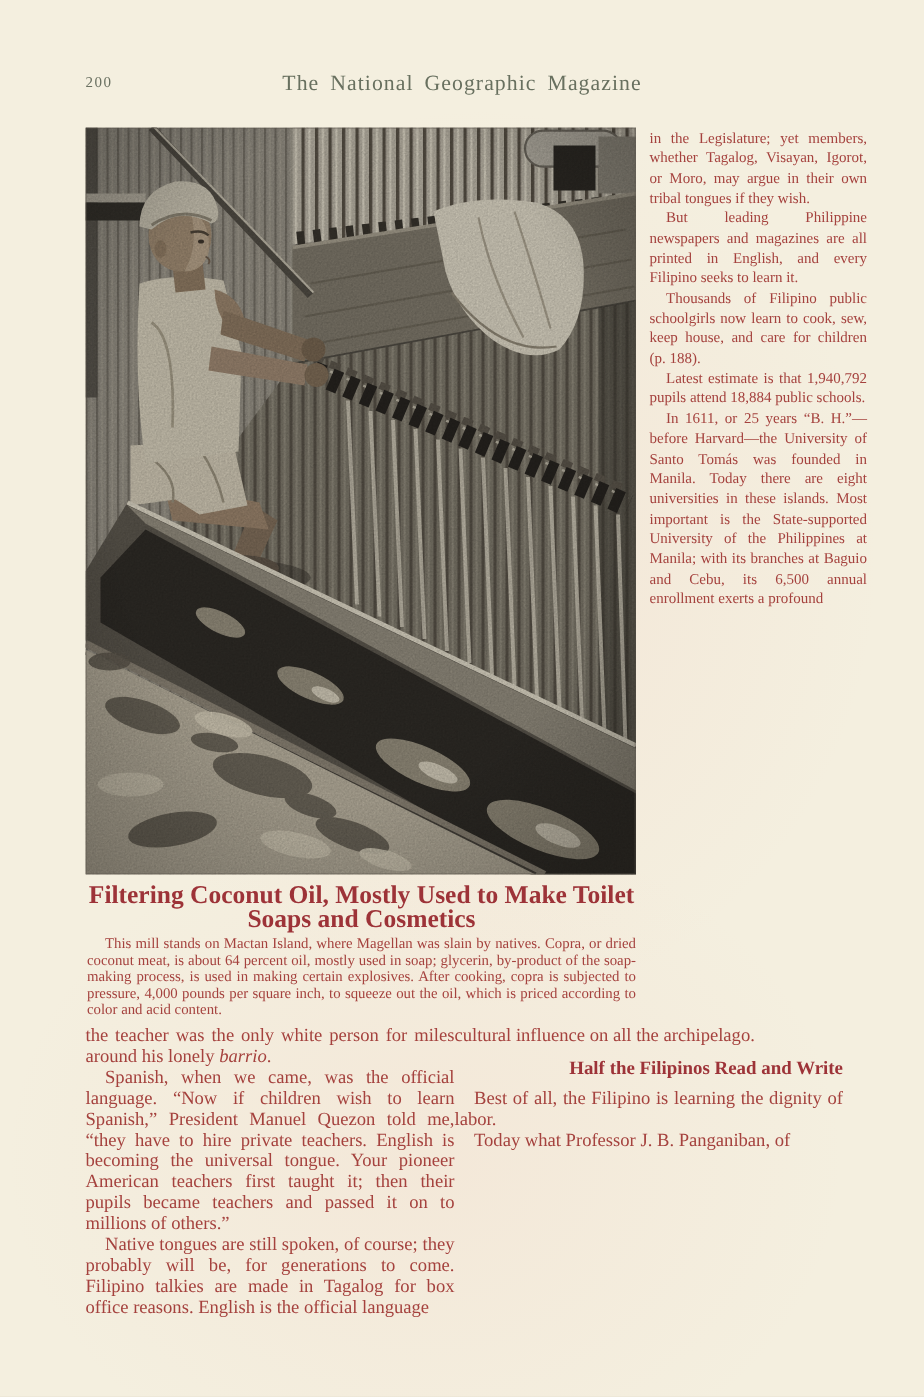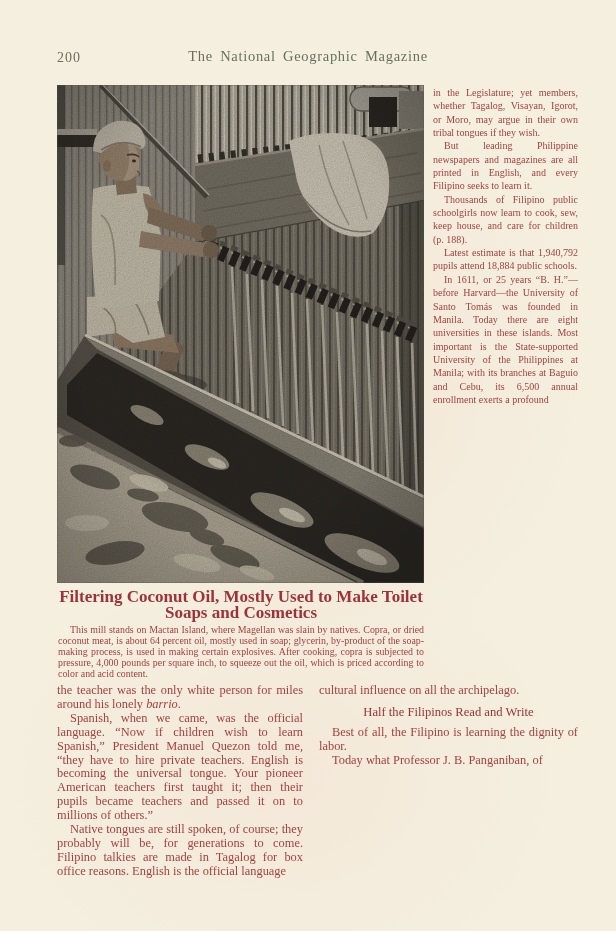--- a/index.html
+++ b/index.html
@@ -7,21 +7,21 @@
     position:relative; width:616px; height:931px; overflow:hidden;
     background:
       radial-gradient(ellipse 60% 45% at 52% 40%, rgba(241,183,172,0.16), rgba(241,183,172,0) 72%),
       radial-gradient(ellipse 65% 35% at 46% 83%, rgba(241,183,172,0.13), rgba(241,183,172,0) 70%),
       #f4efdf;
     font-family:"Liberation Serif", serif;
     color:#a5423e;
   }
   .folio {
     position:absolute; left:57px; top:50px;
-    font-size:14px; color:#6a7061; letter-spacing:1px;
+    font-size:10px; color:#6a7061; letter-spacing:1px;
   }
   .running-head {
     position:absolute; left:0; top:48px; width:616px; text-align:center;
     font-size:14.5px; color:#68705f; letter-spacing:0.7px; word-spacing:3px;
   }
   .photo-frame {
     position:absolute; left:57px; top:85px; width:367px; height:498px;
     line-height:0;
   }
   .col-narrow {
@@ -34,28 +34,28 @@
   .caption-title {
     font-weight:bold; font-size:17px; line-height:15.5px; text-align:center;
     color:#9d3338; margin:0;
   }
   .caption-body {
     margin:4px 1px 0 1px; font-size:9.9px; line-height:11px;
     text-align:justify; text-indent:12px; color:#a5423e;
   }
   .cols {
     position:absolute; left:57px; top:684px; width:521px;
-    display:flex; gap:16px;
+    display:flex; 
   }
   .col-left  { width:246px; }
   .col-right { width:259px; }
   p.body-p { margin:0; font-size:12.4px; line-height:13.9px; text-align:justify; }
   p.indent { text-indent:13px; }
   .subhead {
-    font-weight:normal; text-align:center; font-size:12.6px;
+    font-weight:bold; text-align:right; font-size:12.6px;
     margin:7px 0 6px 0; color:#9d3338;
   }
   em { font-style:italic; }
 </style>
 </head>
 <body>
 
 <div class="page">
 
   <div class="folio">200</div>

